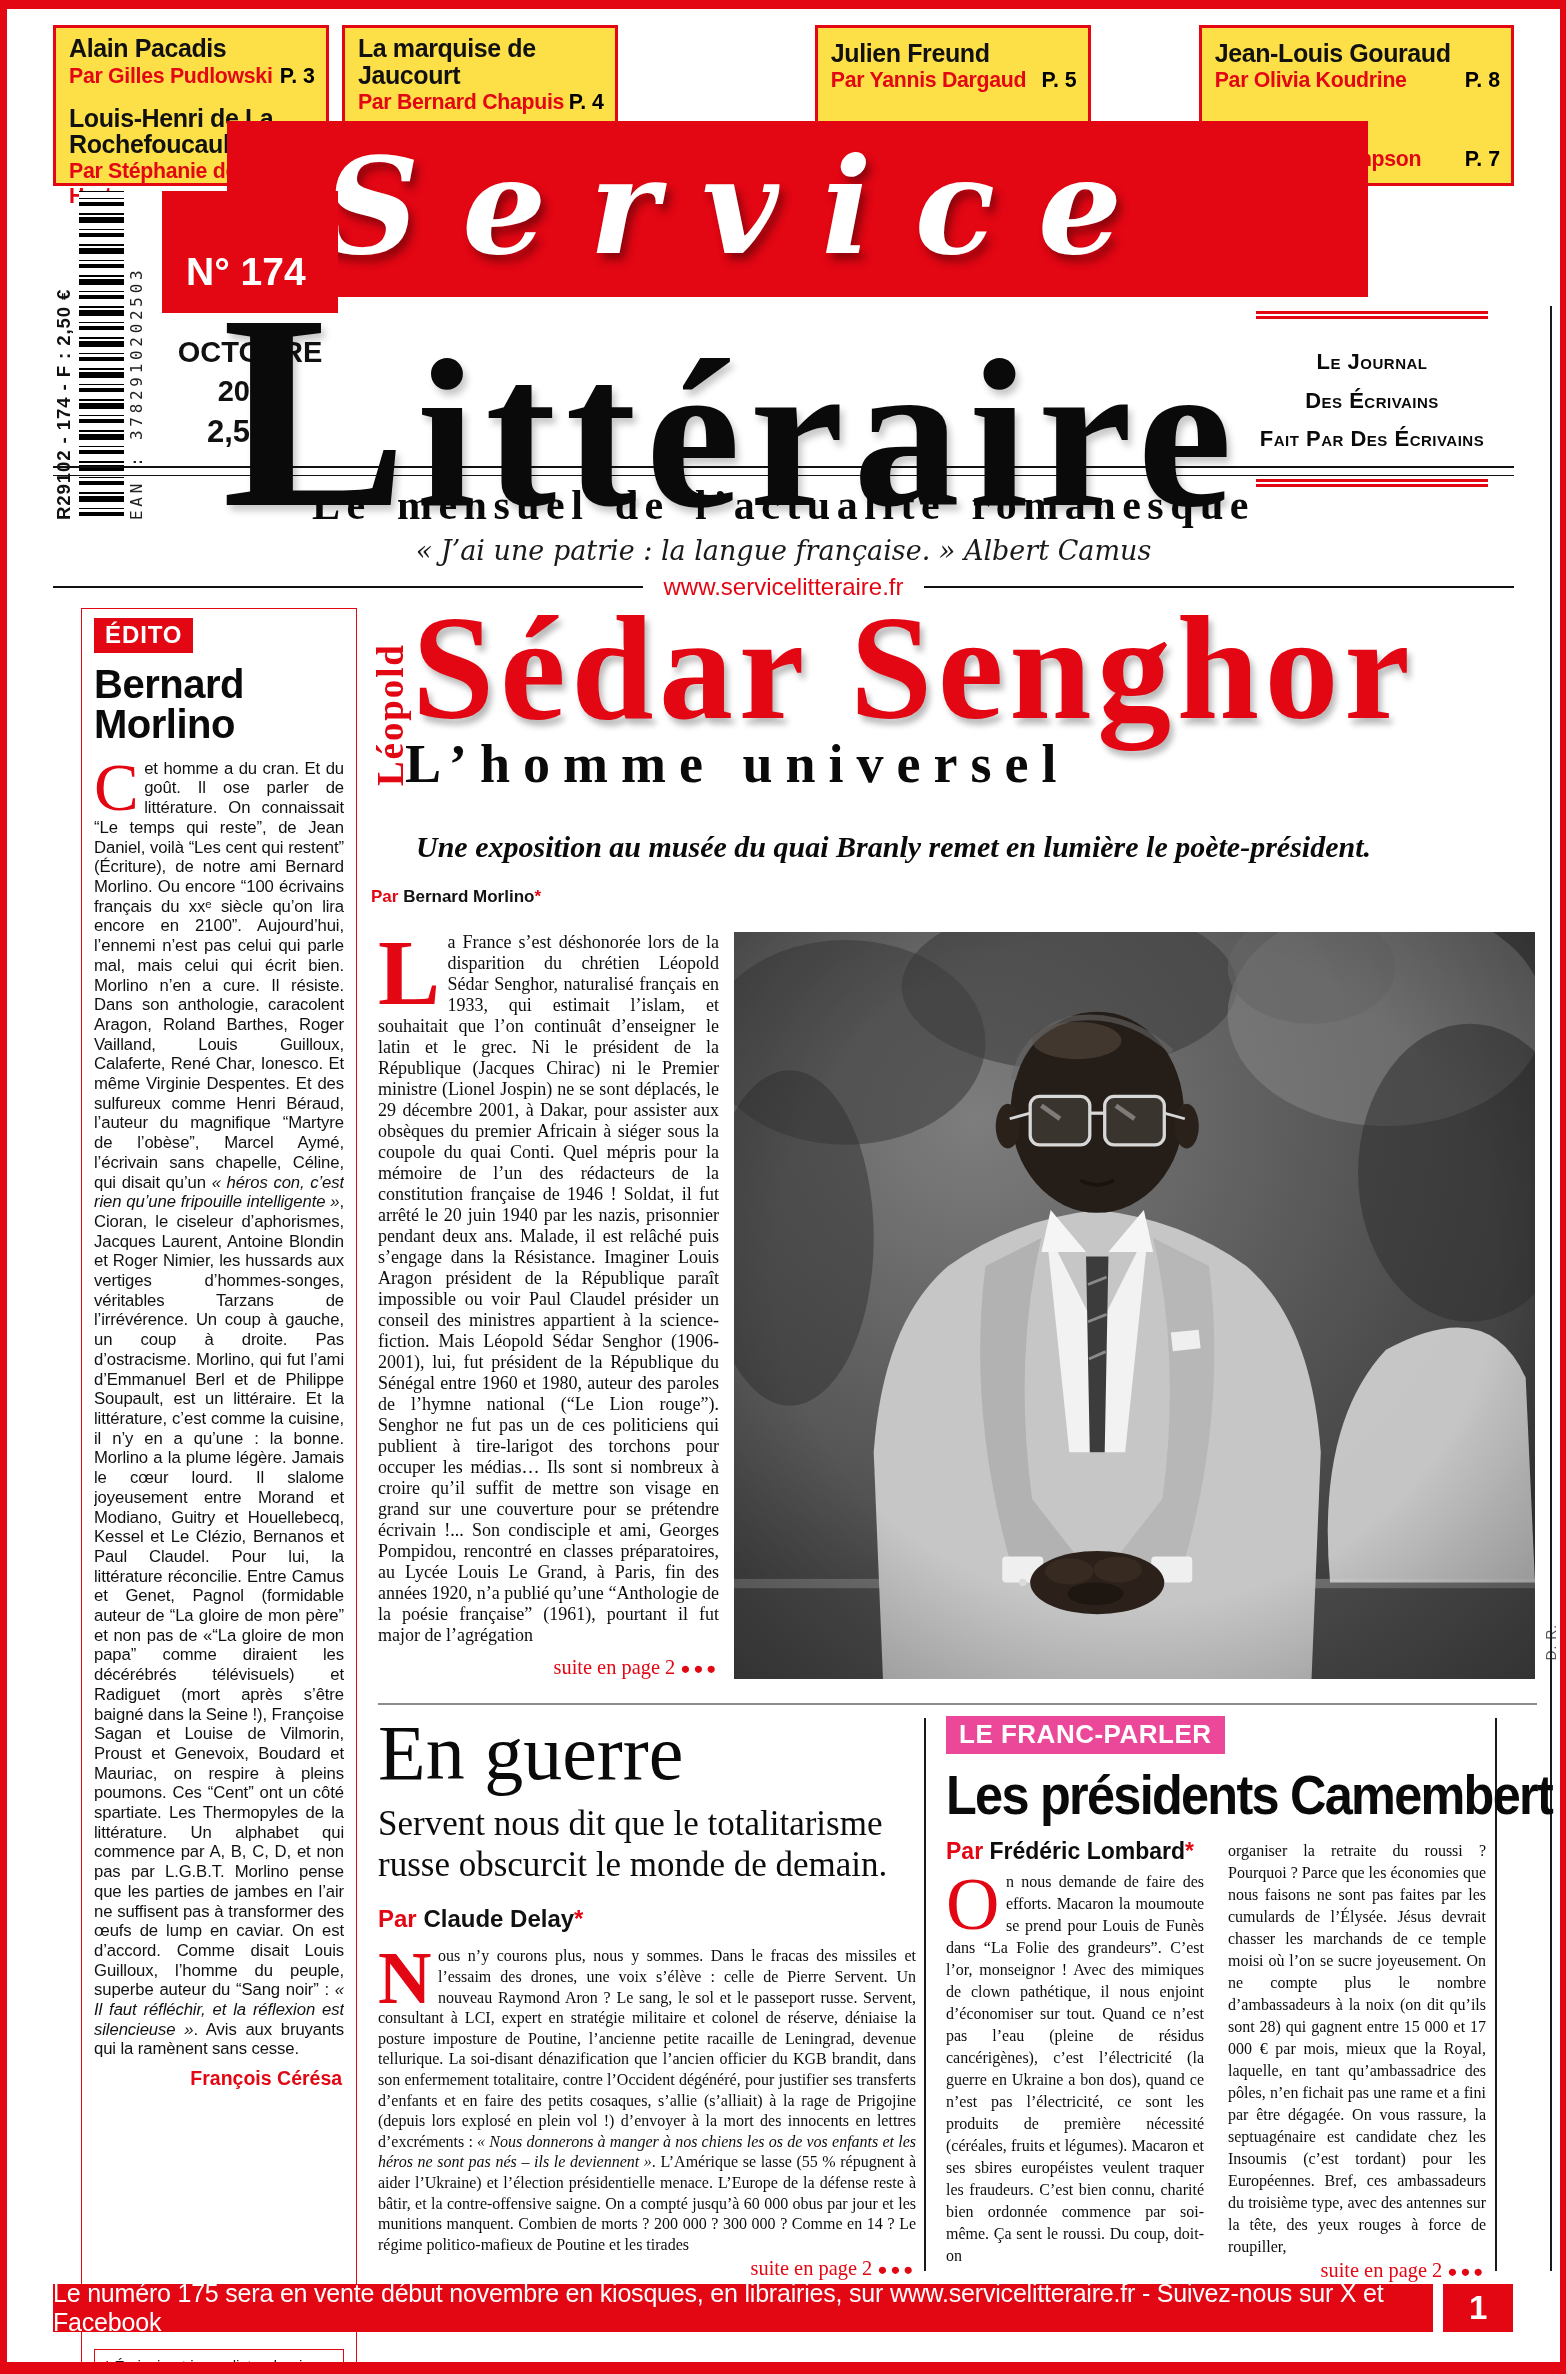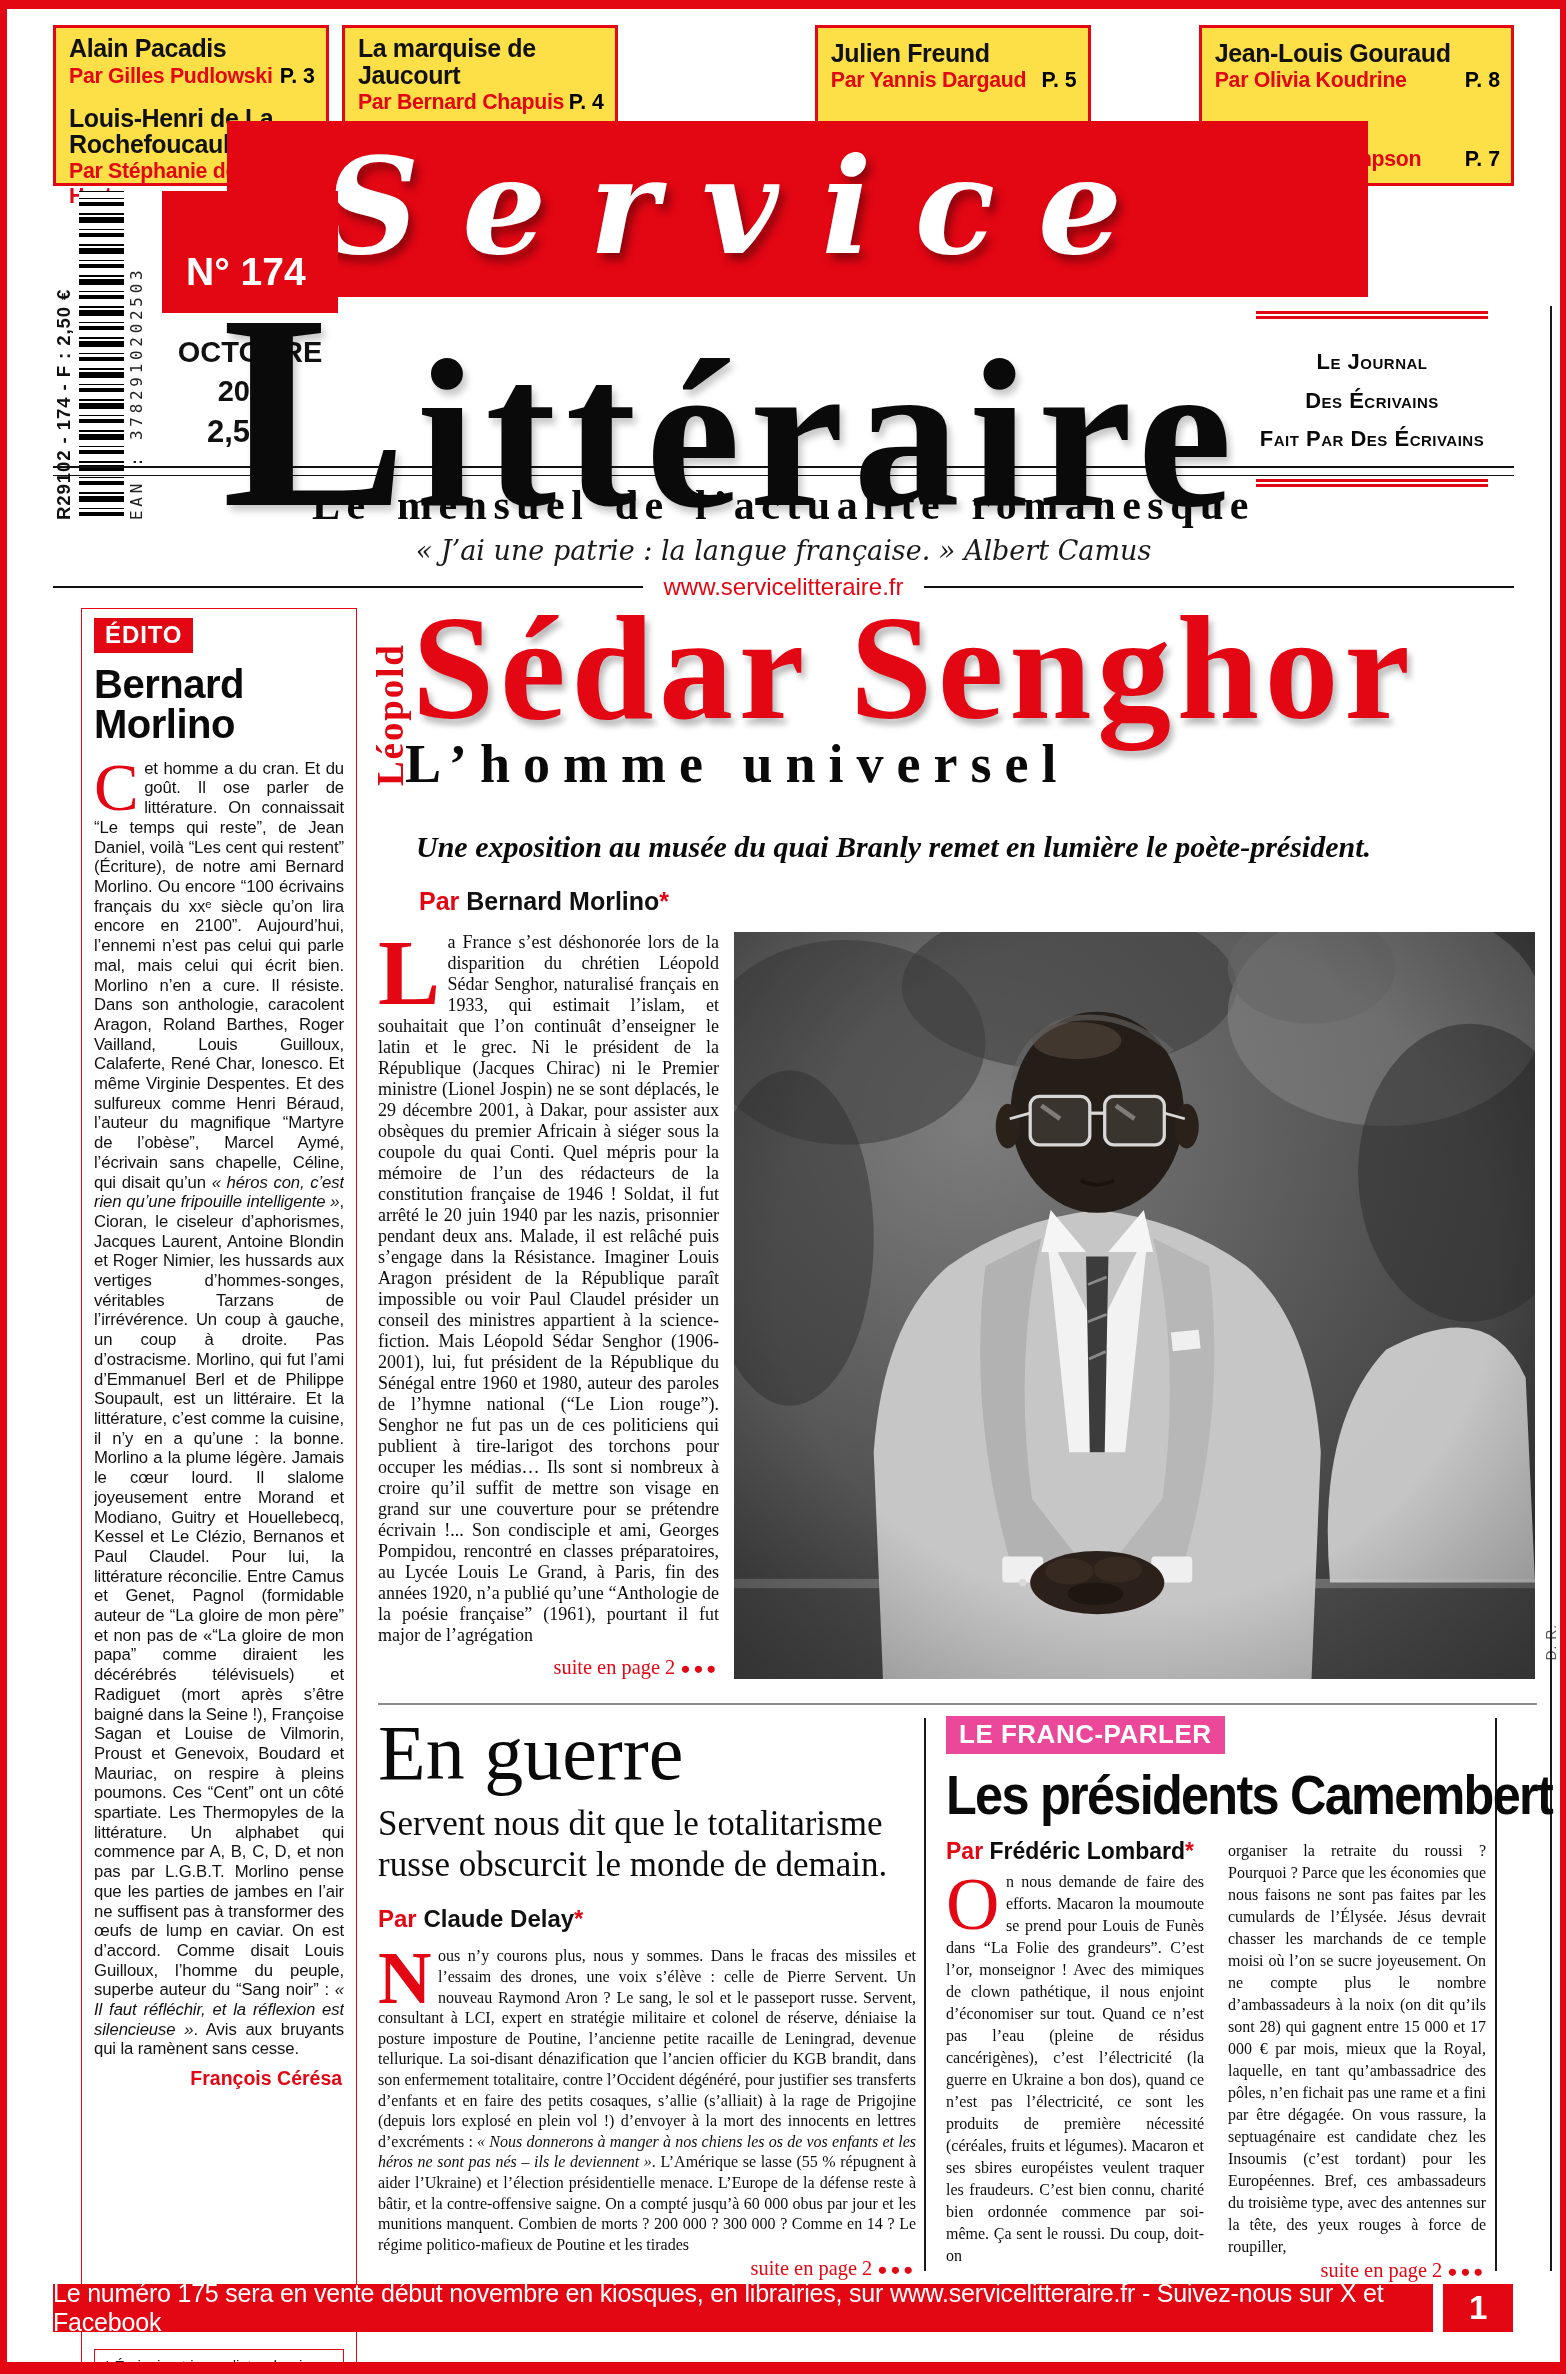--- a/index.html
+++ b/index.html
@@ -75,21 +75,21 @@
   .senghor-head{position:absolute;left:371px;top:601px;width:1169px;}
   .kicker-v{position:absolute;left:-1.9px;top:9.3px;height:176px;writing-mode:vertical-rl;transform:rotate(180deg);
       color:#e30613;font-family:"Liberation Serif",serif;font-weight:bold;font-size:37px;letter-spacing:1.9px;}
   .headline{margin-left:41px;color:#e30613;font-family:"Liberation Serif",serif;font-weight:bold;
       font-size:148px;line-height:134px;letter-spacing:5.6px;white-space:nowrap;
       text-shadow:3.7px 5.6px 6.5px rgba(0,0,0,.28);}
   .subhead{margin-left:34px;color:#0a0a0a;font-family:"Liberation Serif",serif;font-weight:bold;
       font-size:54px;line-height:58px;letter-spacing:13px;}
   .deck{margin-left:45px;margin-top:37px;font-family:"Liberation Serif",serif;font-weight:bold;
       font-size:30px;line-height:33px;color:#0a0a0a;font-style:italic;}
-  .byline{margin-left:48px;margin-top:24px;font-size:25px;font-weight:bold;}
+  .byline{margin-top:24px;font-size:17px;font-weight:bold;}
 
   
   .senghor-row{position:absolute;left:378px;top:932px;width:1157px;height:756px;display:flex;}
   .story-col{width:341px;height:747px;overflow:hidden;position:relative;
       font-family:"Liberation Serif",serif;font-size:18px;line-height:21px;text-align:justify;color:#0c0c0c;}
   .story-drop{float:left;color:#e30613;font-family:"Liberation Serif",serif;font-weight:bold;
       font-size:93px;line-height:74px;padding:3.7px 7.4px 0 0;}
   .suite{position:absolute;bottom:0;right:0;background:#fff;padding-left:11px;
       font-family:"Liberation Serif",serif;color:#e30613;font-size:20.4px;}
   .dots{letter-spacing:2.8px;font-size:16.7px;}

